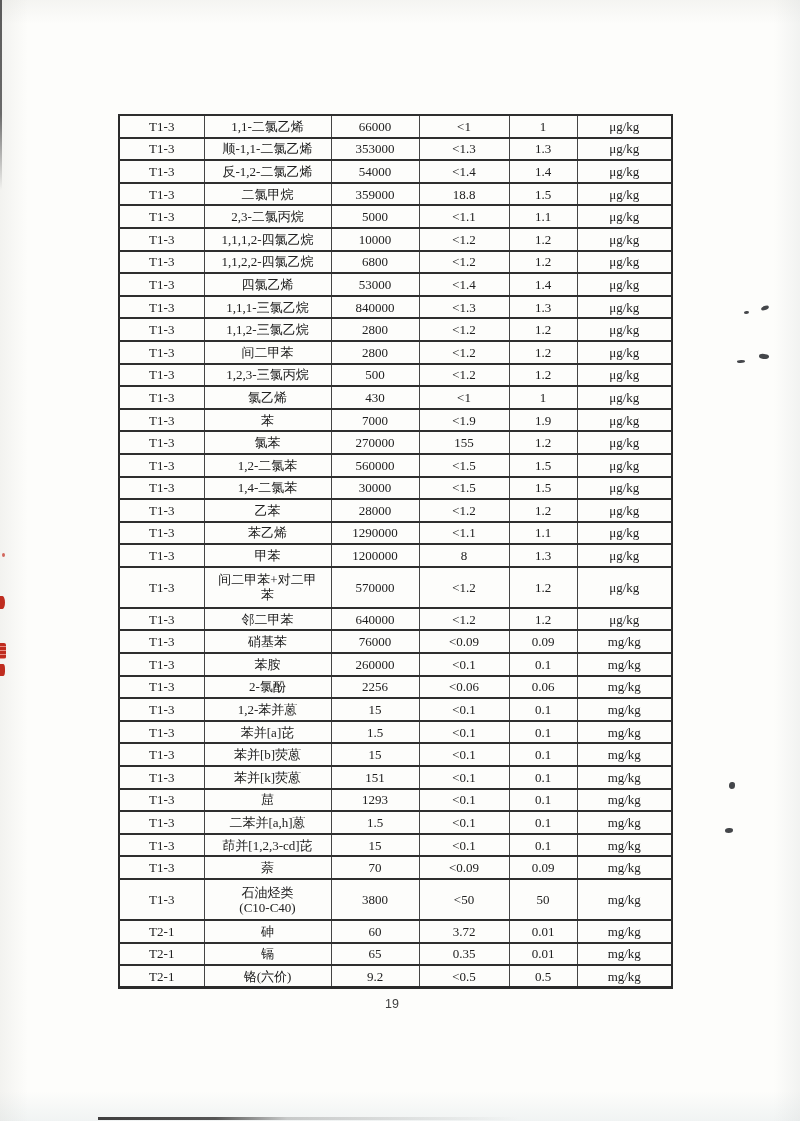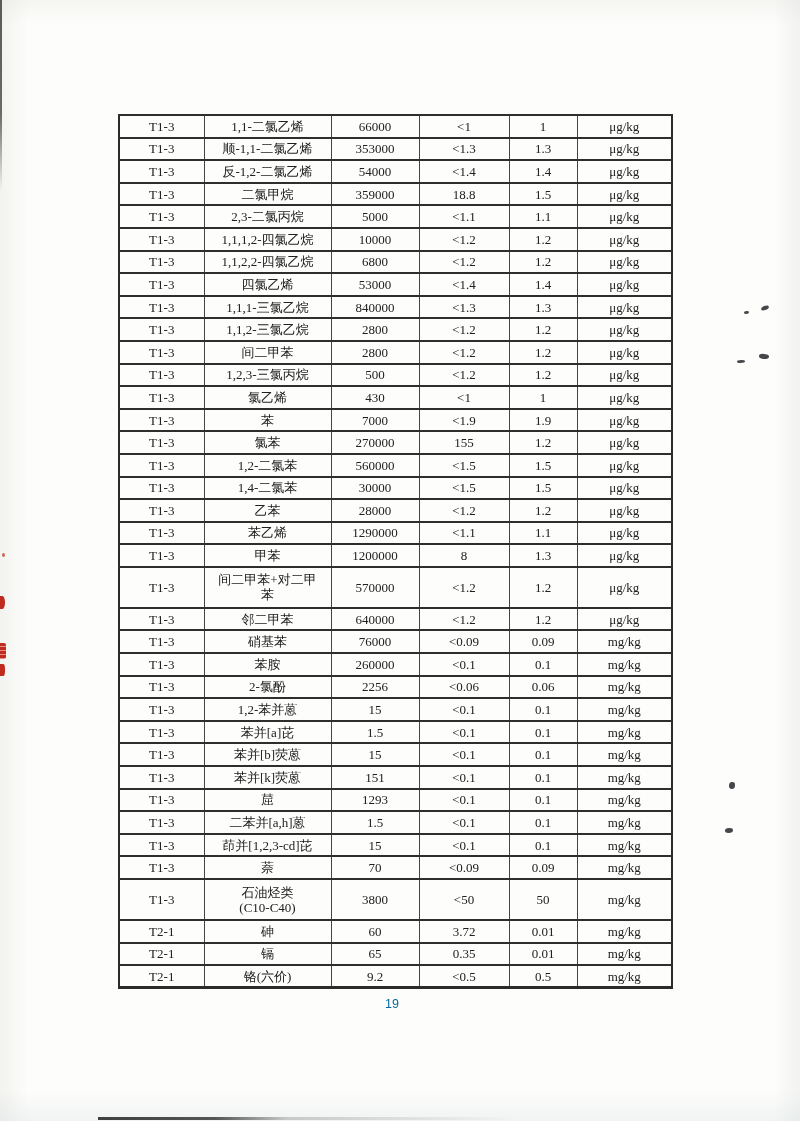--- a/index.html
+++ b/index.html
@@ -61,21 +61,21 @@
   table.results tr{height:22.6px;}
   table.results tr.tall{height:41px;}
   .col-sample{width:85px;}
   .col-analyte{width:127px;}
   .col-limit{width:88px;}
   .col-result{width:90px;}
   .col-det{width:68px;}
   .col-unit{width:95px;}
   .page-number{
     position:absolute;left:372px;top:997px;width:40px;
-    text-align:center;font-size:12.5px;color:#0369a1;
+    text-align:center;font-size:12.5px;color:#404040;
     font-family:"Liberation Sans","DejaVu Sans",sans-serif;
   }
 </style>
 </head>
 <body>
 
 <div class="paper">
 
   <div class="edge-left"></div>
   <div class="edge-bottom"></div>

